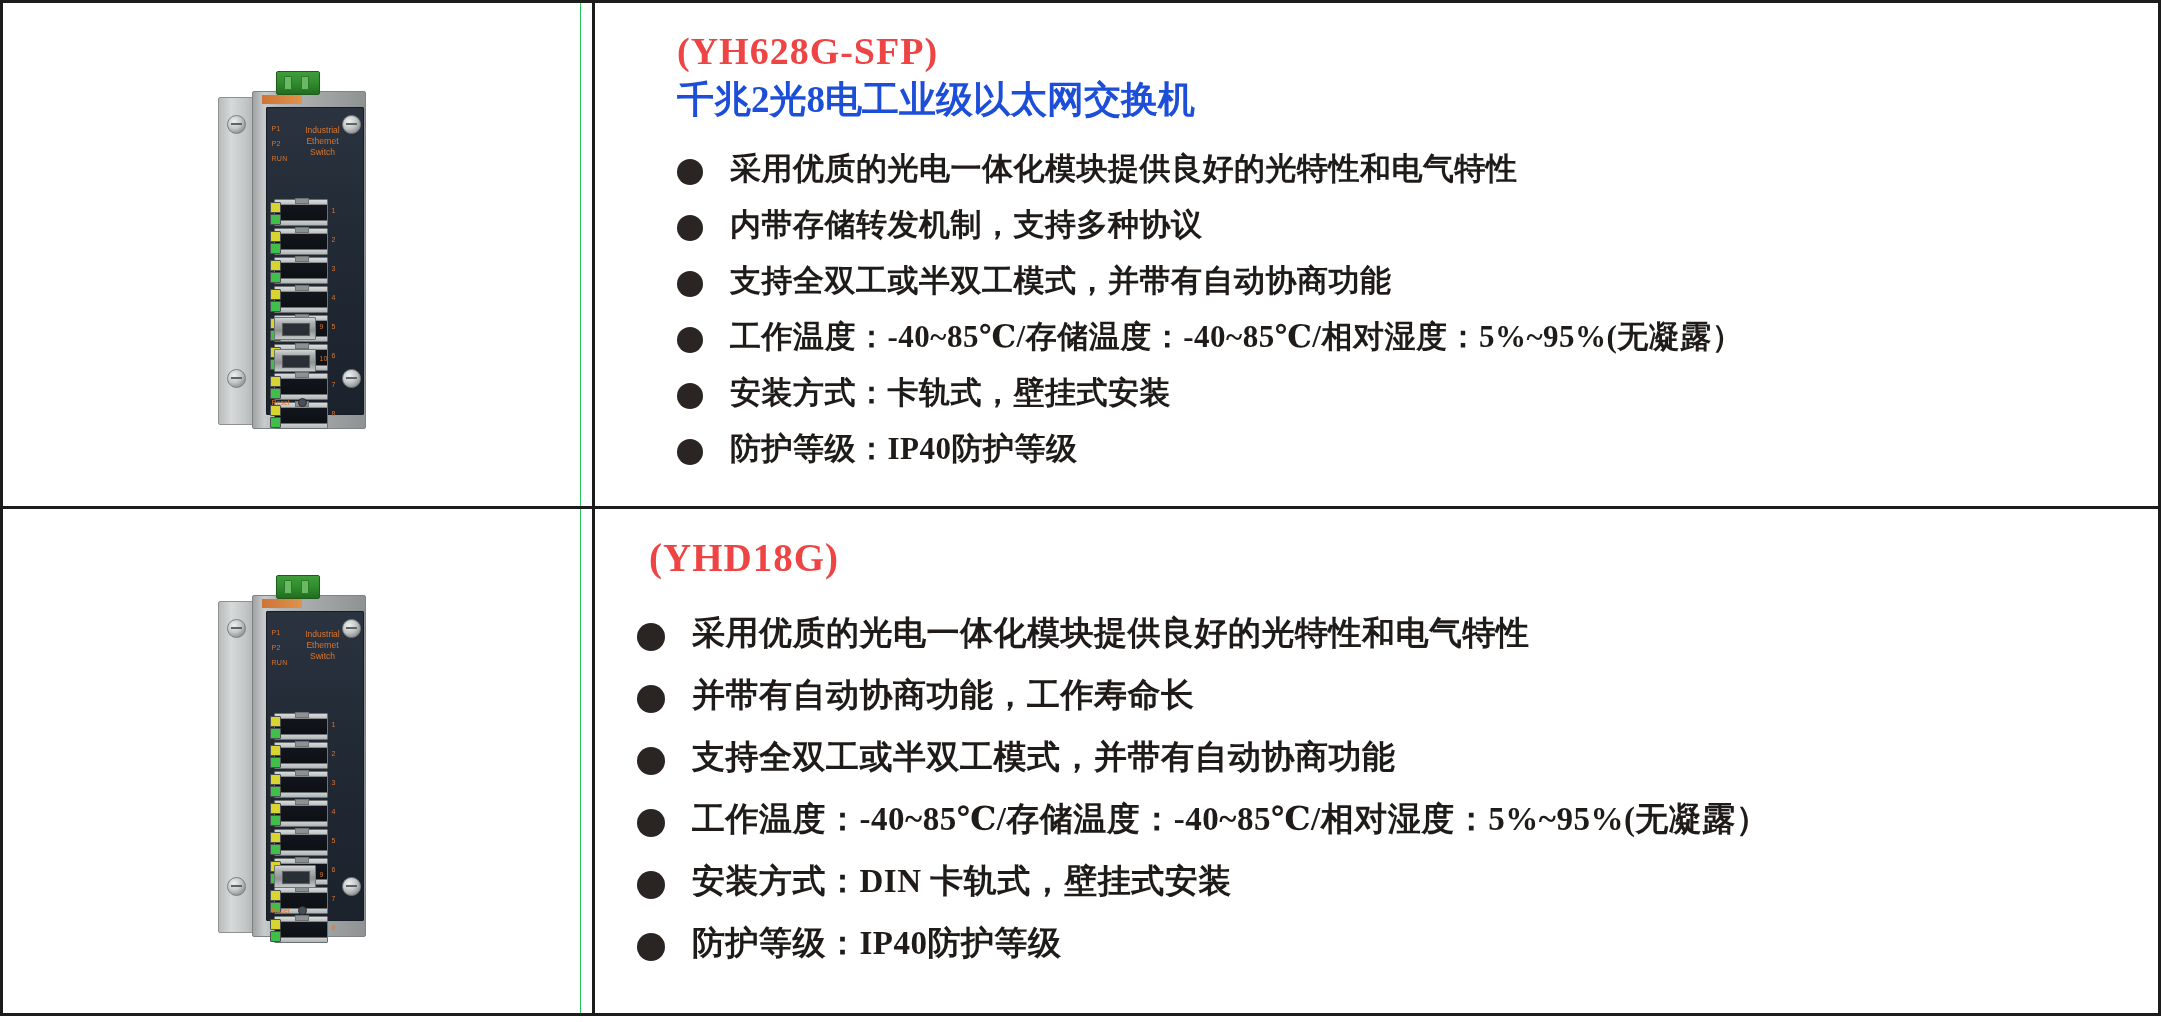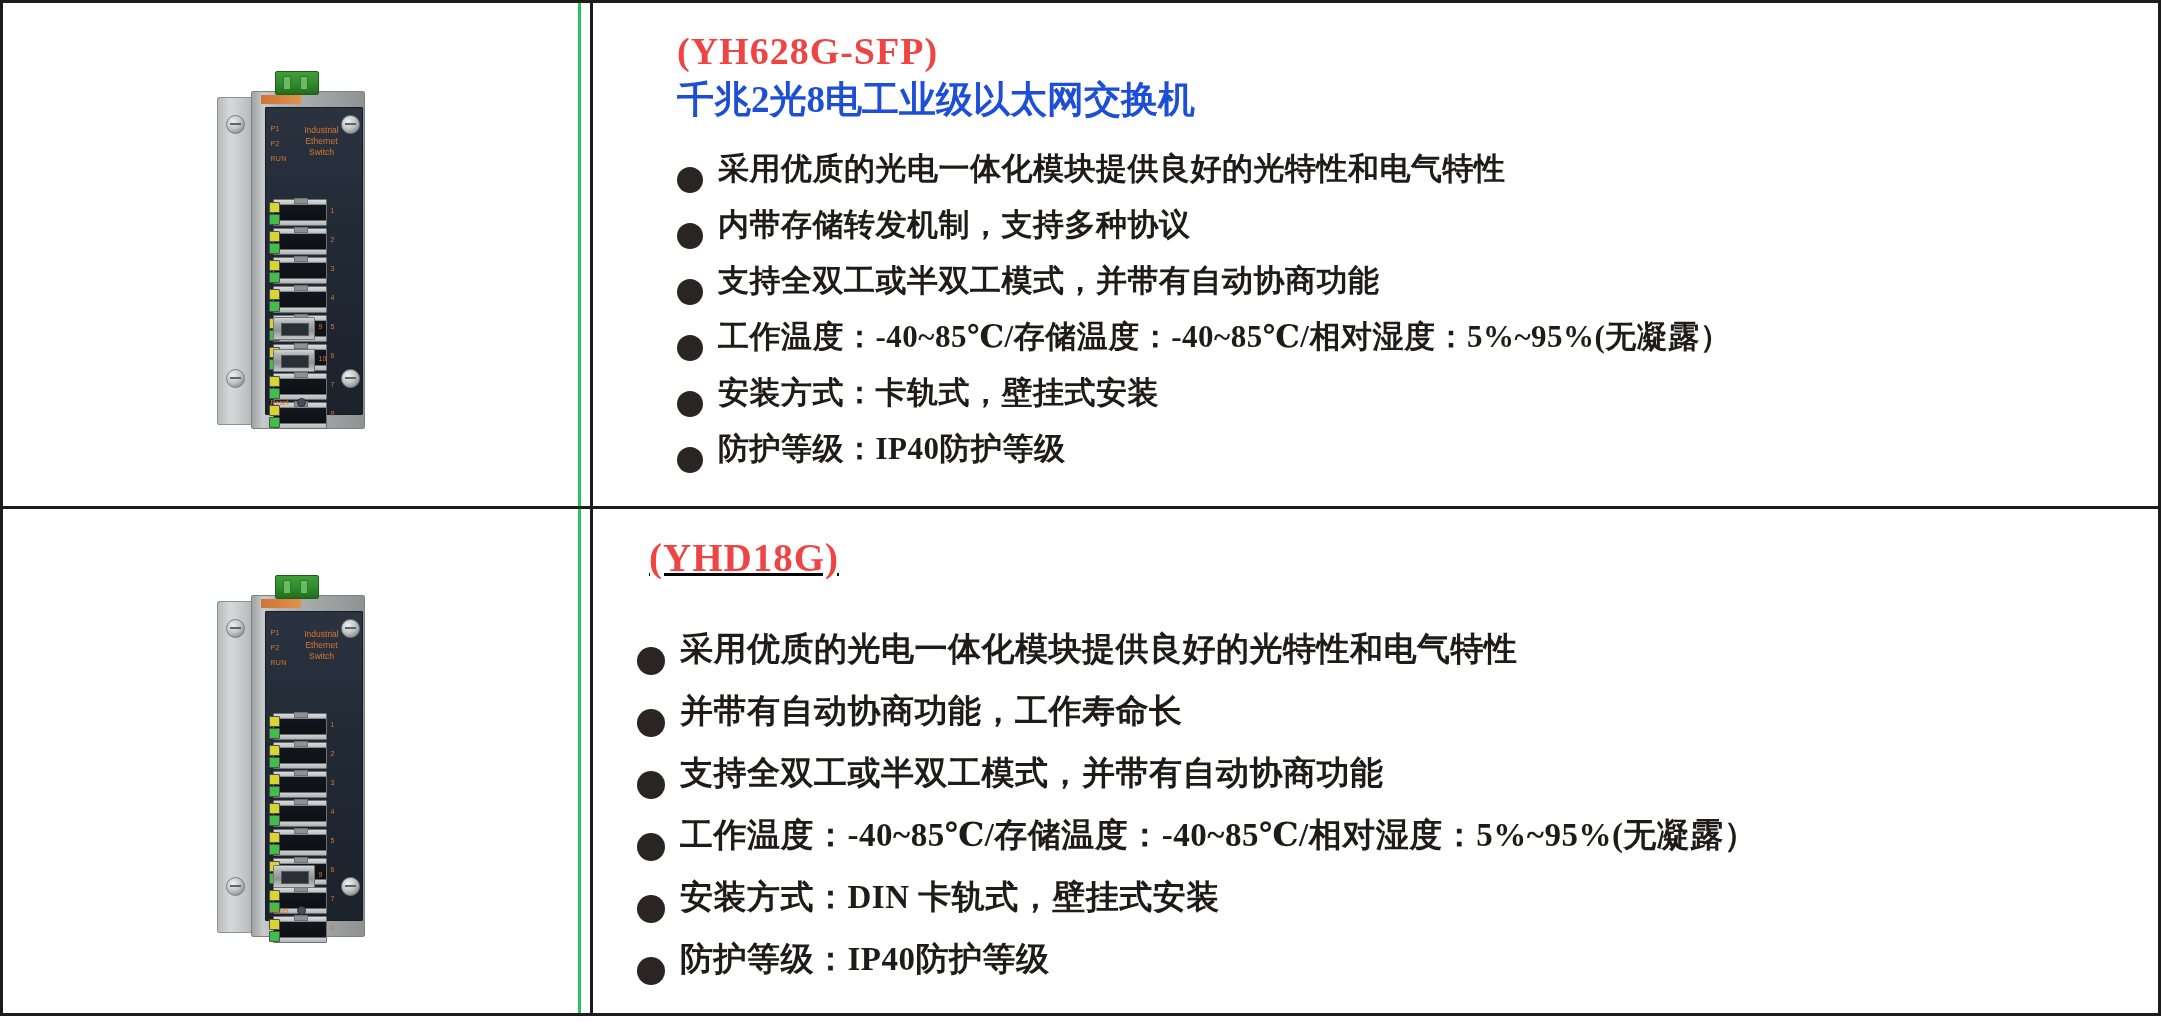--- a/index.html
+++ b/index.html
@@ -34,21 +34,21 @@
   .product-row.last {
     border-bottom: 3px solid #1c1c1c;
     height: 510px;
   }
 
   .img-cell {
     position: relative;
     width: 578px;
     flex: 0 0 578px;
     box-sizing: border-box;
-    border-right: 3px solid #22c55e;
+    border-right: 1px solid #22c55e;
     display: flex;
     align-items: center;
     justify-content: center;
   }
   
   .gutter-rule {
     position: absolute;
     top: 0;
     bottom: 0;
     right: -15px;
@@ -78,31 +78,32 @@
   }
   .model-name {
     color: #1d4ed8;
     font-size: 37px;
     font-weight: bold;
     letter-spacing: 0px;
     line-height: 1.2;
     margin-top: 4px;
     white-space: nowrap;
   }
-  .row2 .title-block { padding-left: 12px; margin-bottom: 46px; text-decoration: underline; }
+  .row2 .title-block { padding-left: 12px; margin-bottom: 30px; }
   .row2 .model-code { font-size: 39px; }
   .row2 .model-name { font-size: 40px; }
 
   
   .features { list-style: none; margin: 0; padding: 0; }
   .feature {
     display: flex;
-    align-items: flex-end;
+    align-items: center;
     margin: 0 0 14px 0;
     white-space: nowrap;
+    gap: 12px;
   }
   .row1 .feature { padding-left: 40px; }
   .row2 .feature { padding-left: 0px; margin-bottom: 17px; }
 
   .bullet-dot {
     flex: 0 0 auto;
     width: 26px;
     height: 26px;
     border-radius: 50%;
     background: #2a2422;

